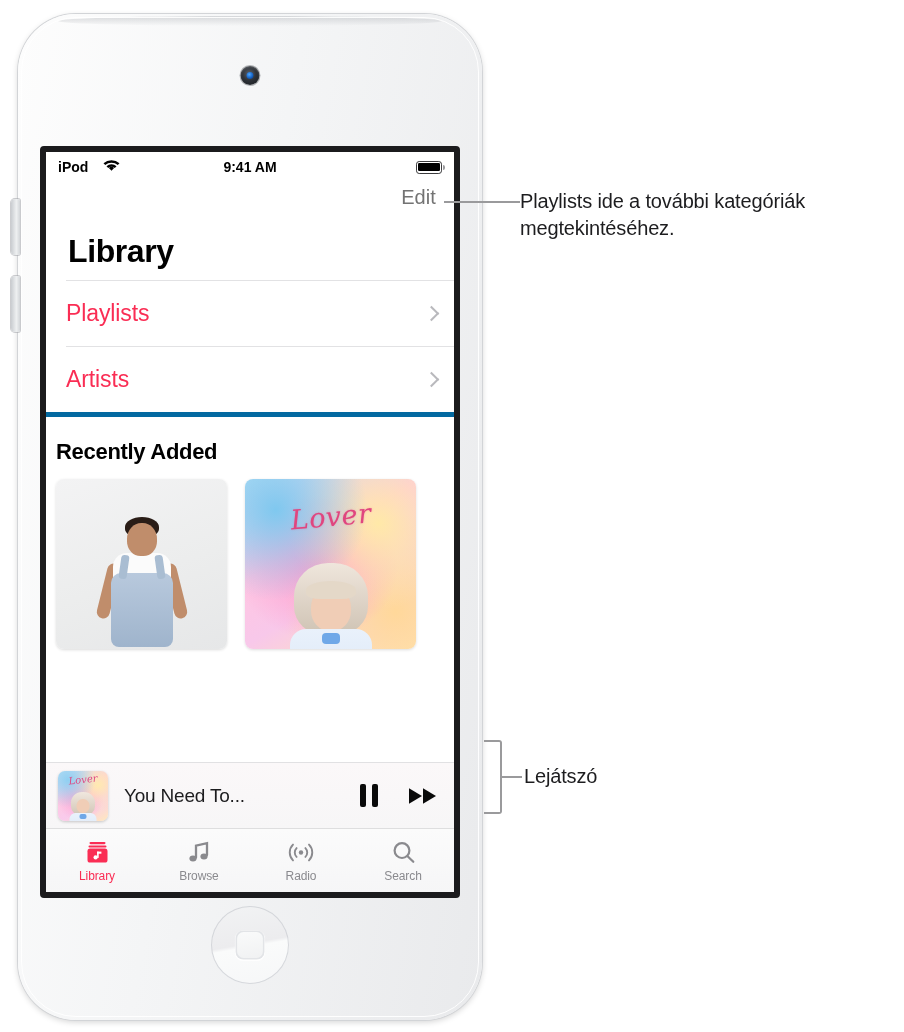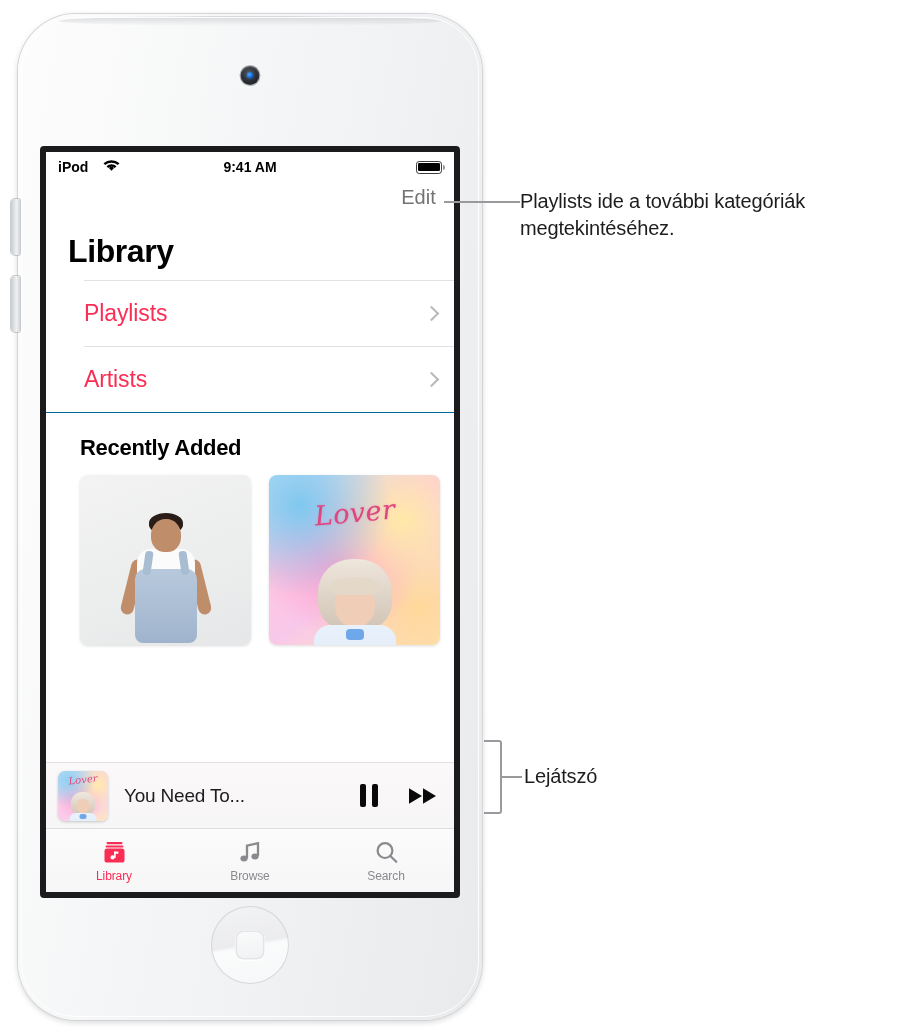--- a/index.html
+++ b/index.html
@@ -132,21 +132,21 @@
   
   #library-title{
     flex:0 0 58px;
     padding-left:22px;
     display:flex; align-items:center;
     font-size:32px; font-weight:bold; color:#000;
     letter-spacing:-.4px;
   }
 
   
-  #category-list{ flex:0 0 auto; padding-left:38px; }
+  #category-list{ flex:0 0 auto; padding-left:20px; }
   .cat-row{
     height:66px;
     display:flex; align-items:center;
     border-top:1px solid #e2e2e4;
     padding-right:18px;
     cursor:pointer;
   }
   .cat-label{
     font-size:23px; color:#fa2d54; letter-spacing:-.1px;
   }
@@ -157,21 +157,21 @@
   .chev::before{
     content:""; position:absolute; left:1px; top:4px;
     width:9px; height:9px;
     border-top:2.4px solid #b9b9bd;
     border-right:2.4px solid #b9b9bd;
     transform:rotate(45deg);
   }
 
   
   #recently-added-section{
-    flex:1 1 auto; padding-left:34px; border-top:1px solid #0369a1;
+    flex:1 1 auto; padding-left:10px; border-top:5px solid #0369a1;
     overflow:hidden; position:relative;
   }
   #recently-added-title{
     font-size:22px; font-weight:bold; color:#000;
     padding:22px 0 14px 0; letter-spacing:-.3px;
   }
   #album-grid{ display:flex; gap:18px; }
   .album-tile{
     width:171px; height:170px;
     border-radius:8px;
@@ -494,20 +494,30 @@
           <span class="tab-icon">
             <svg width="24" height="25" viewBox="0 0 24 25">
               <path d="M9 17.5V5.6l11-2.4v11.9" stroke="#8a8a8e" stroke-width="2.3" fill="none" stroke-linecap="round"></path>
               <ellipse cx="6" cy="18.6" rx="3.6" ry="3" fill="#8a8a8e"></ellipse>
               <ellipse cx="17" cy="16.4" rx="3.6" ry="3" fill="#8a8a8e"></ellipse>
             </svg>
           </span>
           <span class="tab-label">Browse</span>
         </div>
 
+        <div class="tab">
+          <span class="tab-icon">
+            <svg width="30" height="25" viewBox="0 0 30 25">
+              <circle cx="15" cy="12.5" r="2.2" fill="#8a8a8e"></circle>
+              <path d="M10.6 8.1a6.2 6.2 0 0 0 0 8.8M19.4 8.1a6.2 6.2 0 0 1 0 8.8" stroke="#8a8a8e" stroke-width="1.9" fill="none" stroke-linecap="round"></path>
+              <path d="M7 4.6a11.2 11.2 0 0 0 0 15.8M23 4.6a11.2 11.2 0 0 1 0 15.8" stroke="#8a8a8e" stroke-width="1.9" fill="none" stroke-linecap="round"></path>
+            </svg>
+          </span>
+          <span class="tab-label">Radio</span>
+        </div>
 
         <div class="tab">
           <span class="tab-icon">
             <svg width="25" height="25" viewBox="0 0 25 25">
               <circle cx="11" cy="10.6" r="7.4" stroke="#8a8a8e" stroke-width="2.2" fill="none"></circle>
               <path d="M16.6 16.2 22.3 21.8" stroke="#8a8a8e" stroke-width="2.2" stroke-linecap="round"></path>
             </svg>
           </span>
           <span class="tab-label">Search</span>
         </div>

